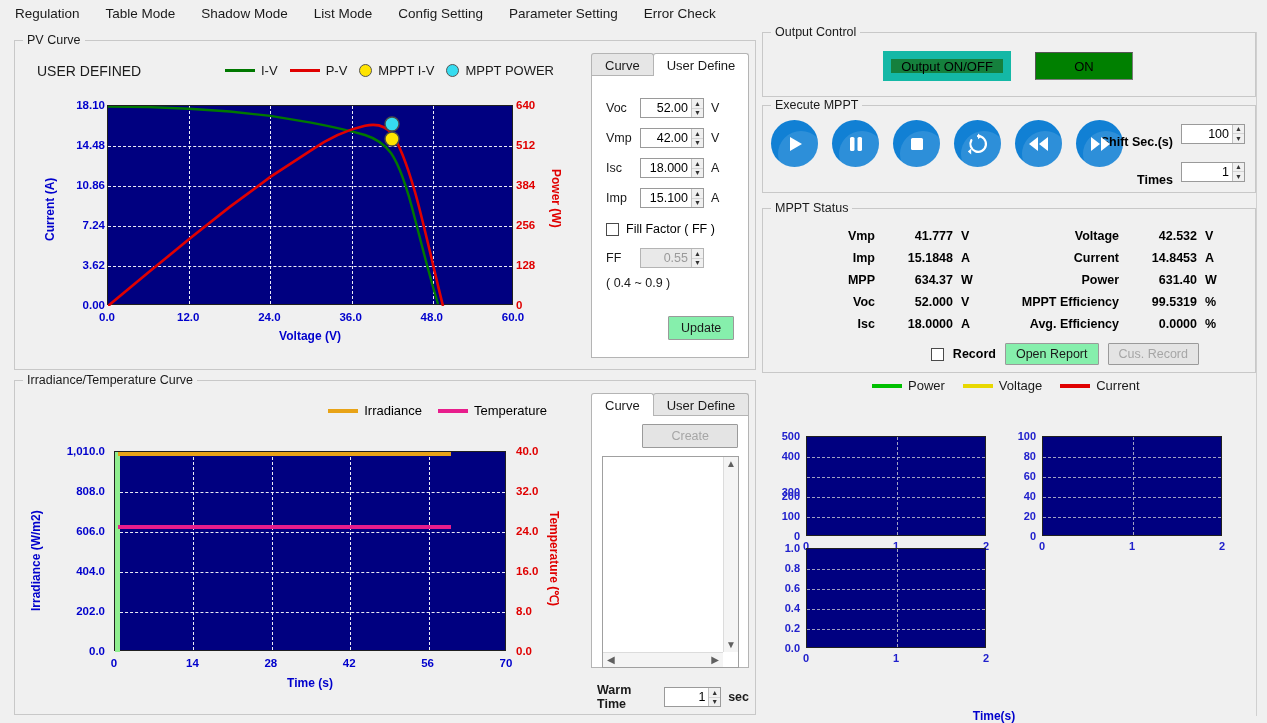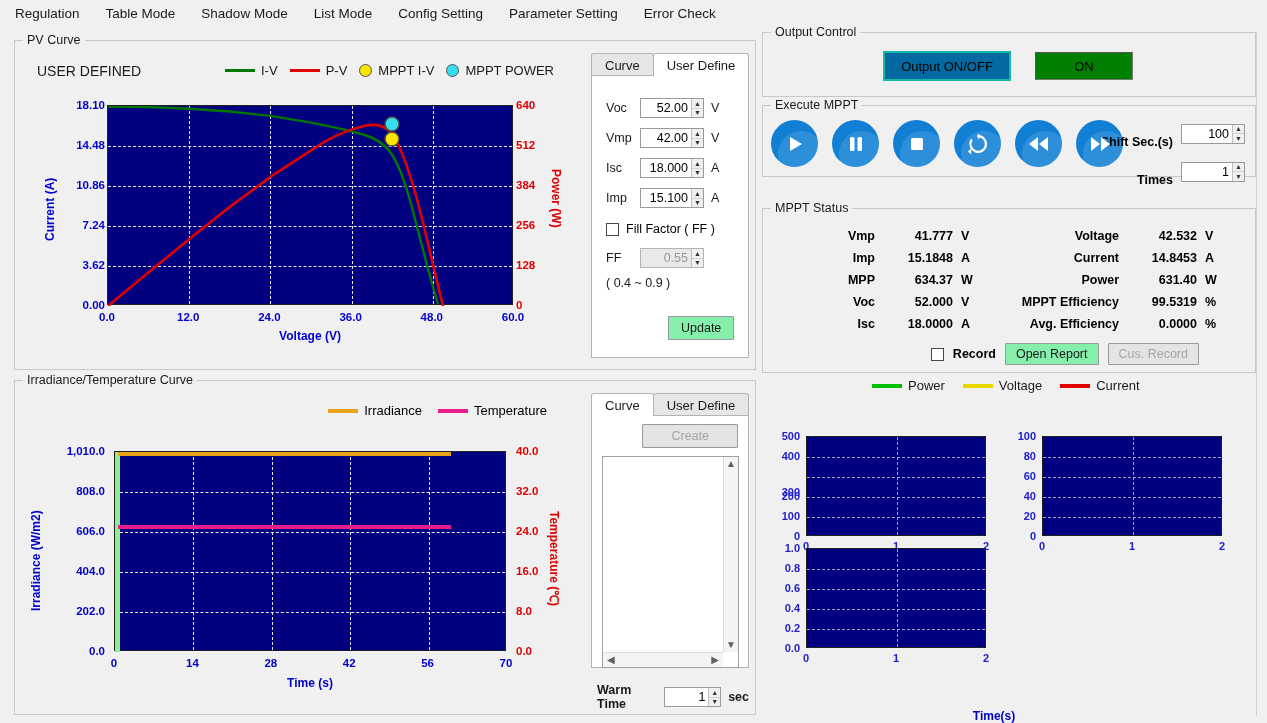--- a/index.html
+++ b/index.html
@@ -132,32 +132,32 @@
     border: 1px solid #9a9a9a; background: #86efac; font-size: 12.5px;
     color: #1a1a1a; padding: 4px 12px; cursor: default;
     font-family: "Liberation Sans", sans-serif; border-radius: 1px;
   }
   .btn.disabled { color: #a6a6a6; background: #e4e4e4; }
 
   
   #out-group { left: 762px; top: 32px; width: 494px; height: 65px; }
   .btn-output {
     position: absolute; left: 120px; top: 18px; width: 128px; height: 30px;
-    border: 2px solid #14b8a6; background: #0369a1; font-size: 13px;
+    border: 8px solid #14b8a6; background: #15803d; font-size: 13px;
     display: flex; align-items: center; justify-content: center; cursor: default; text-align: right;
   }
   .led-on {
     position: absolute; left: 272px; top: 19px; width: 98px; height: 28px;
     background: #008000; color: #000; font-size: 13px;
     display: flex; align-items: center; justify-content: center;
     border: 1px solid #7a7a7a; border-top-color: #555; border-left-color: #555;
   }
 
   
-  #mppt-exec-group { left: 762px; top: 105px; width: 494px; height: 72px; }
+  #mppt-exec-group { left: 762px; top: 105px; width: 494px; height: 88px; }
   .transport { position: absolute; left: 8px; top: 14px; display: flex; gap: 14px; }
   .cbtn {
     width: 47px; height: 47px; border-radius: 50%;
     background: #1180d4; position: relative; cursor: default;
     overflow: hidden;
   }
   .cbtn::after {
     content: ""; position: absolute; right: -6px; bottom: -10px;
     width: 46px; height: 46px; border-radius: 50%;
     background: rgba(255,255,255,0.12);

